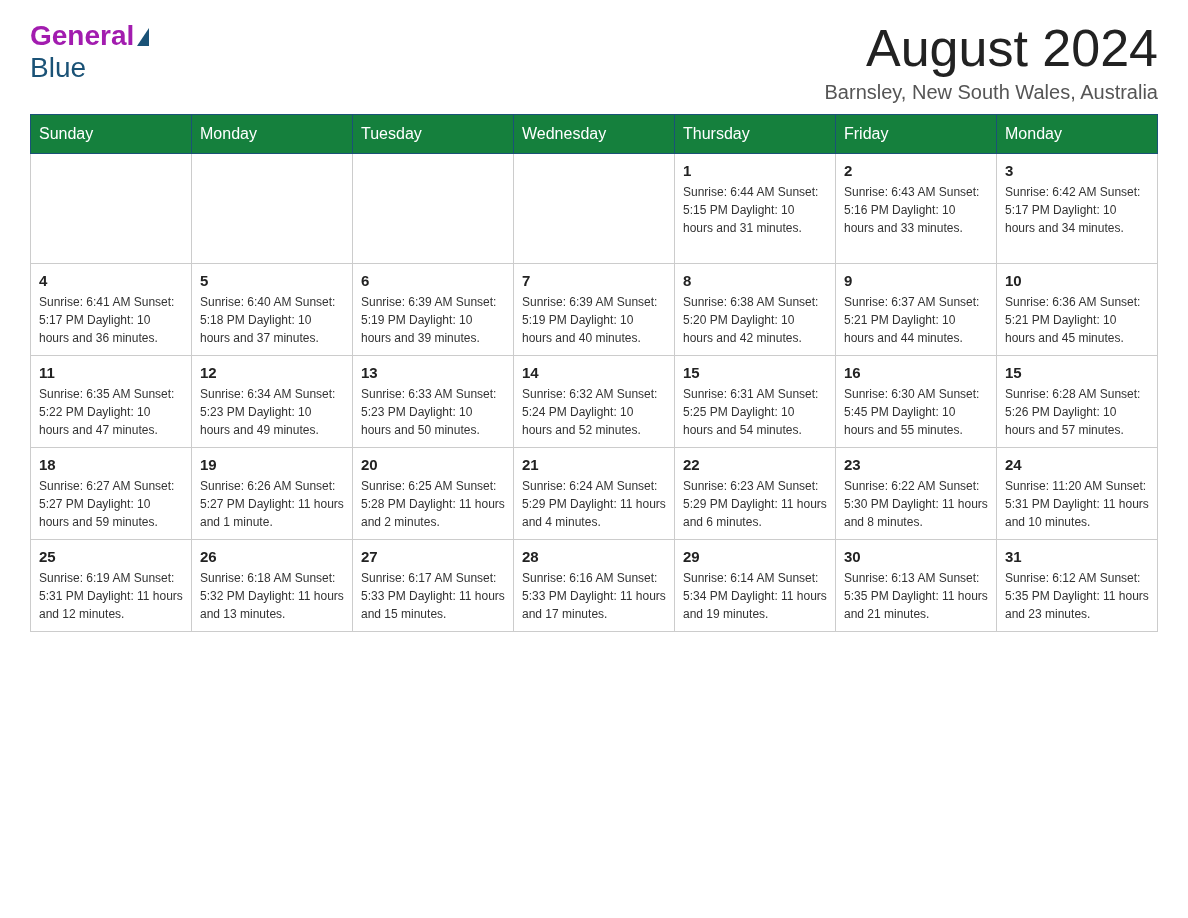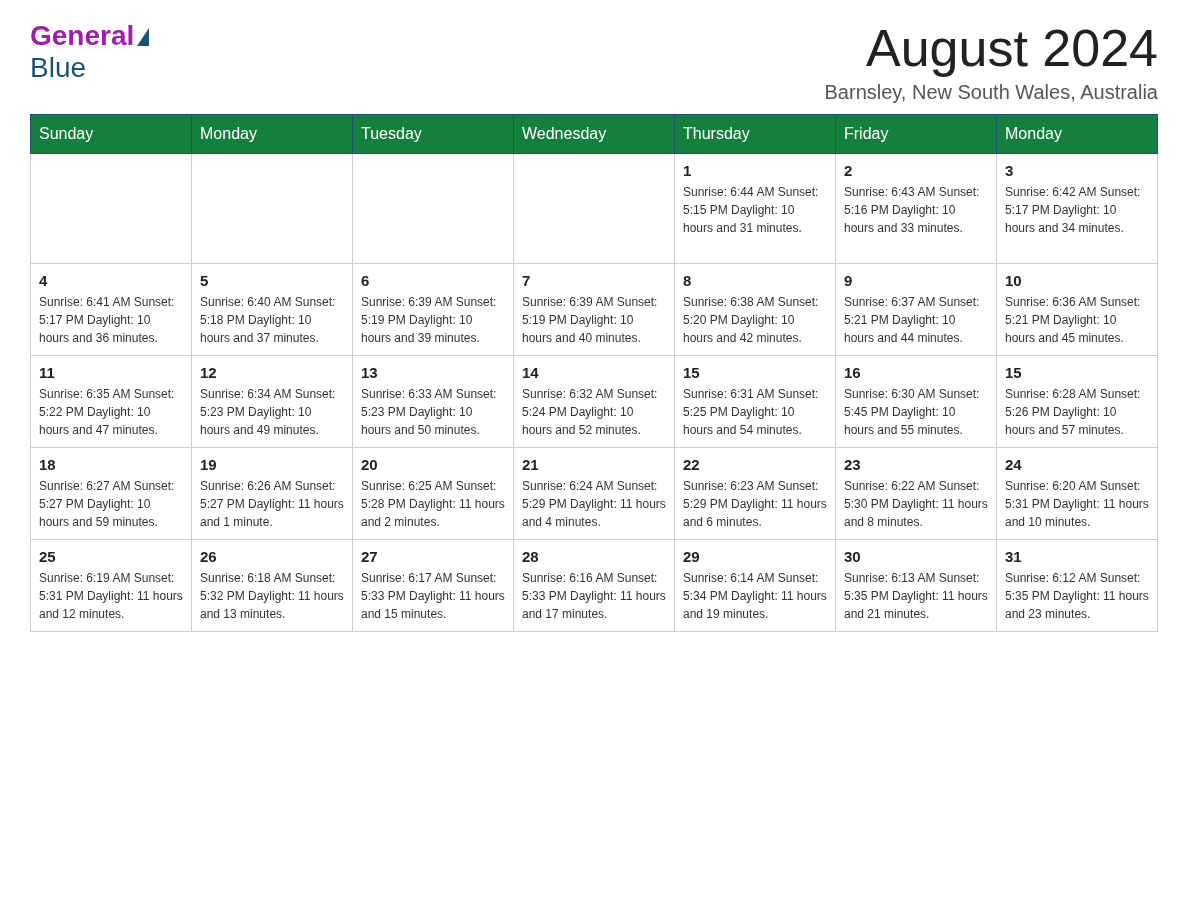--- a/index.html
+++ b/index.html
@@ -275,21 +275,21 @@
 Daylight: 11 hours and 6 minutes.</div>
         </td>
         <td>
           <span class="day-number">23</span>
           <div class="day-info">Sunrise: 6:22 AM
 Sunset: 5:30 PM
 Daylight: 11 hours and 8 minutes.</div>
         </td>
         <td>
           <span class="day-number">24</span>
-          <div class="day-info">Sunrise: 6:20 AM
+          <div class="day-info">Sunrise: 11:20 AM
 Sunset: 5:31 PM
 Daylight: 11 hours and 10 minutes.</div>
         </td>
       </tr>
       <tr>
         <td>
           <span class="day-number">25</span>
           <div class="day-info">Sunrise: 6:19 AM
 Sunset: 5:31 PM
 Daylight: 11 hours and 12 minutes.</div>

